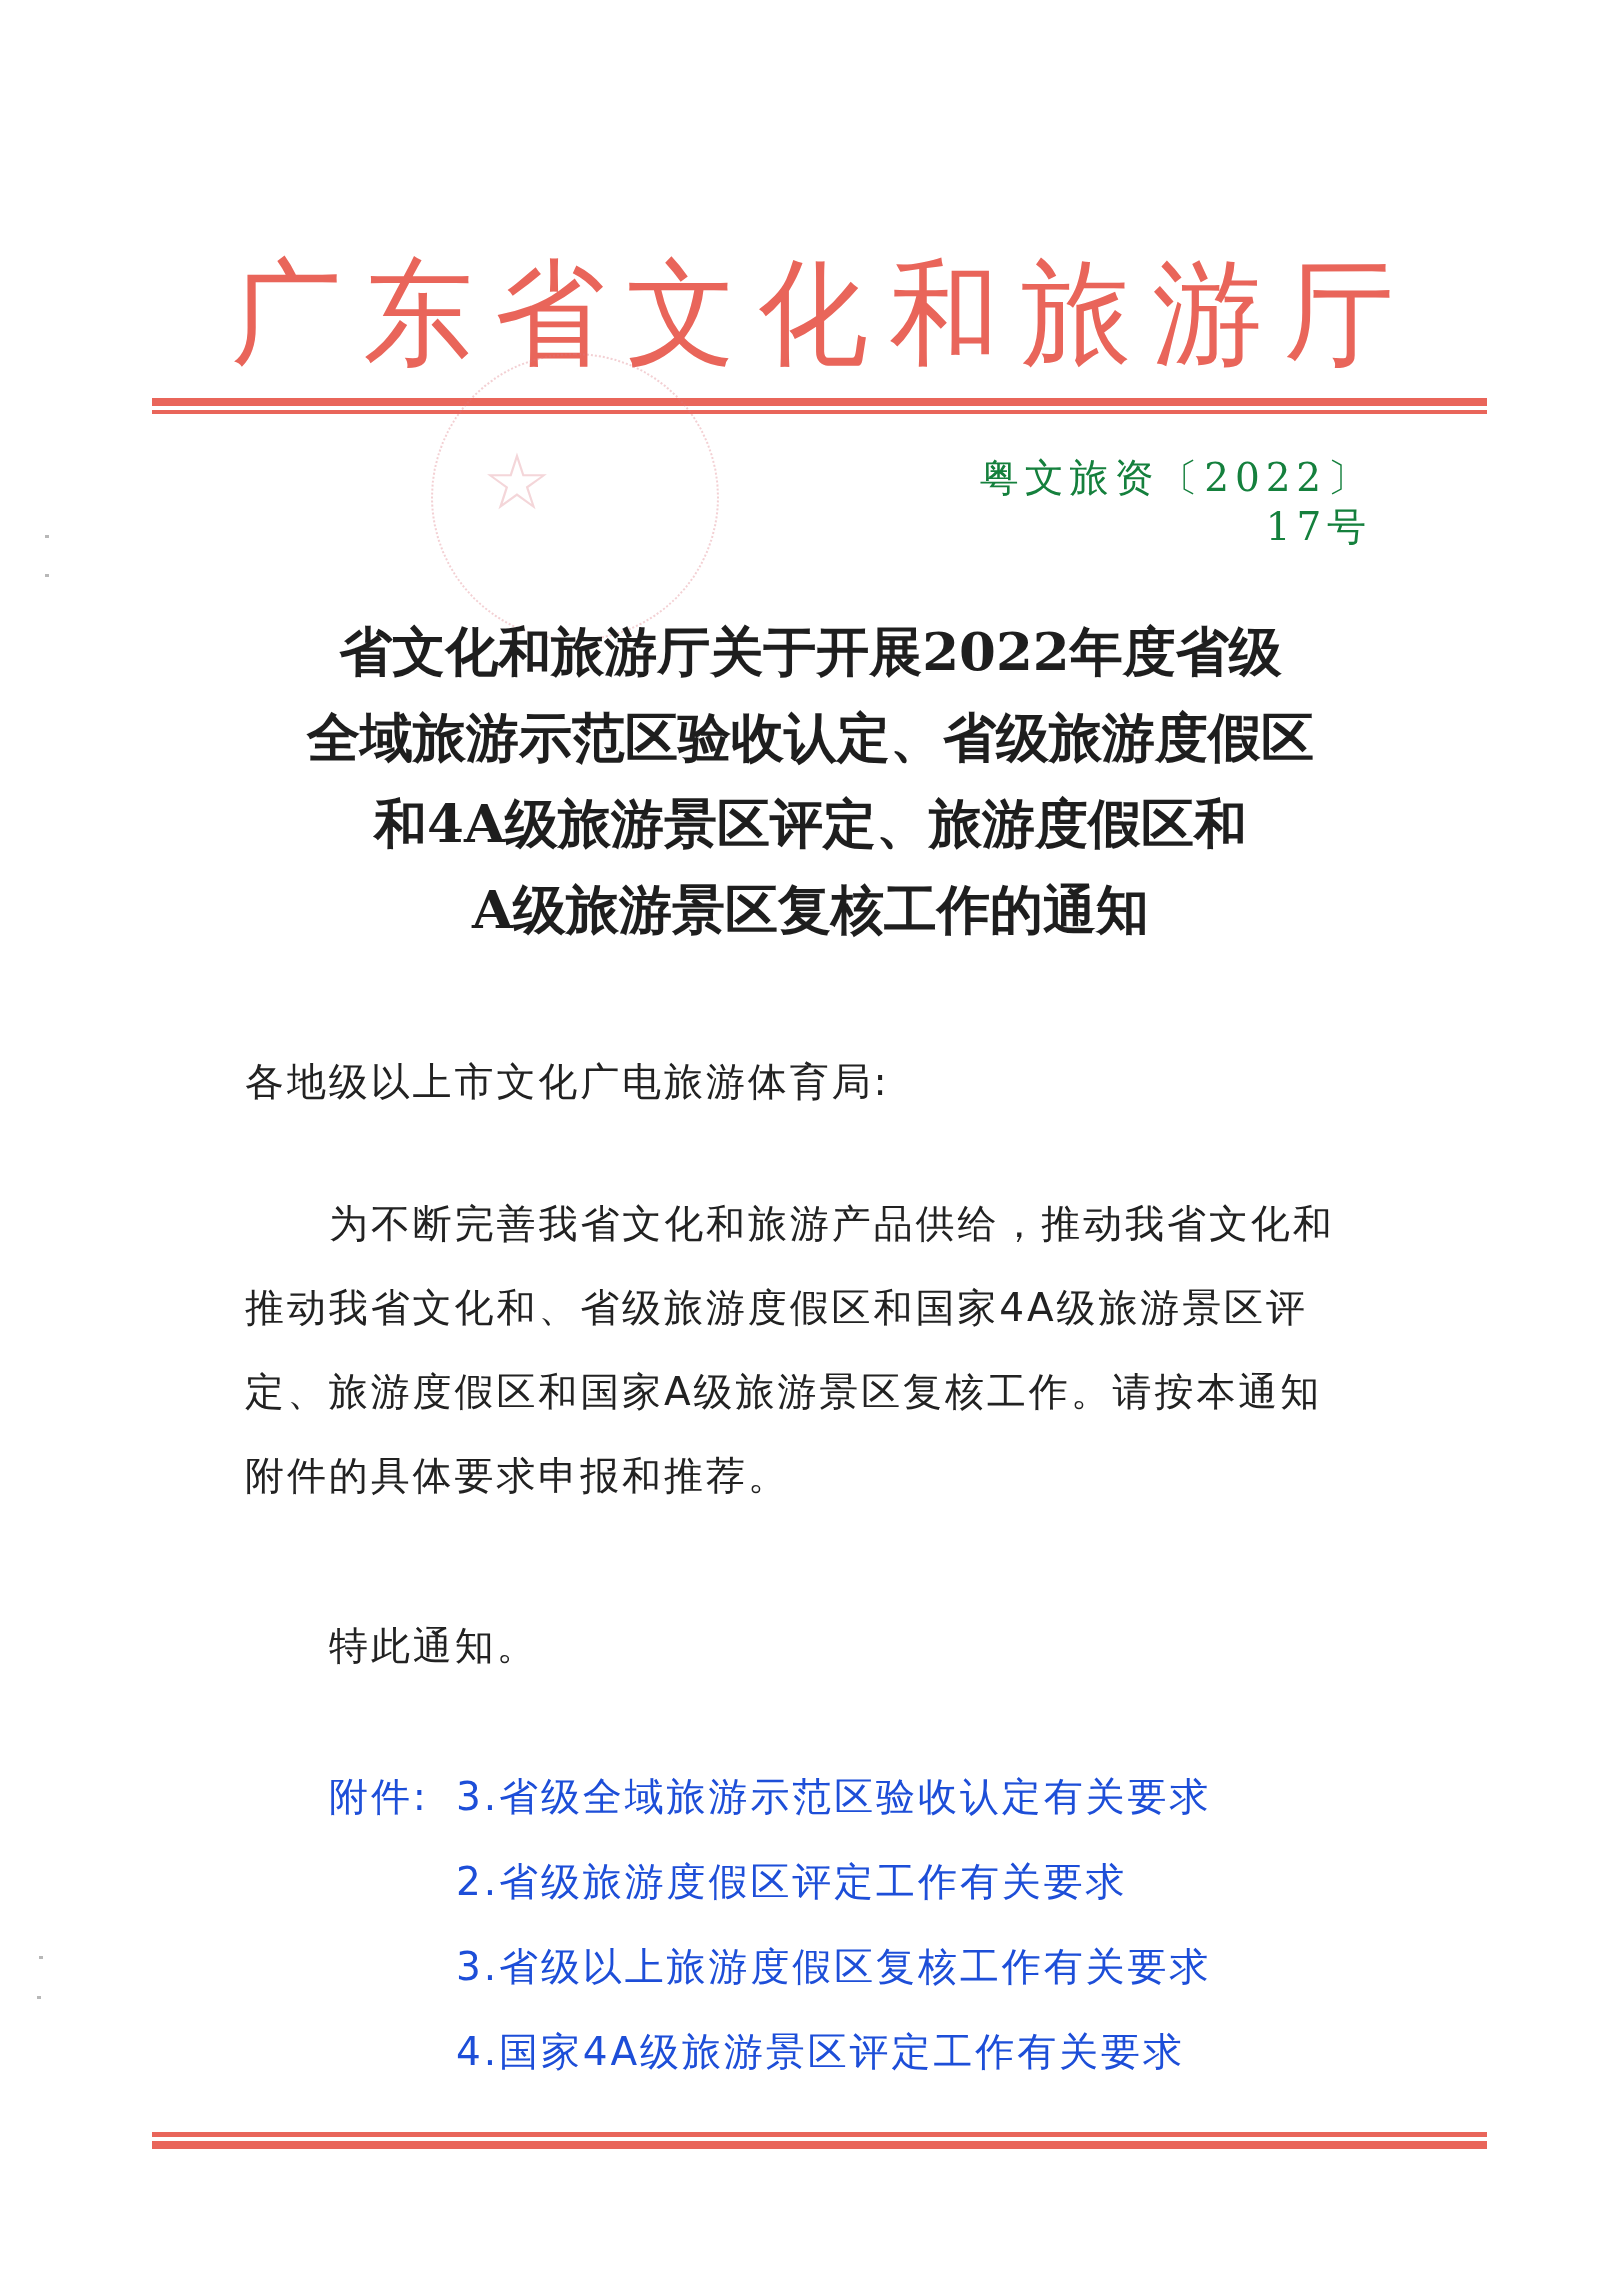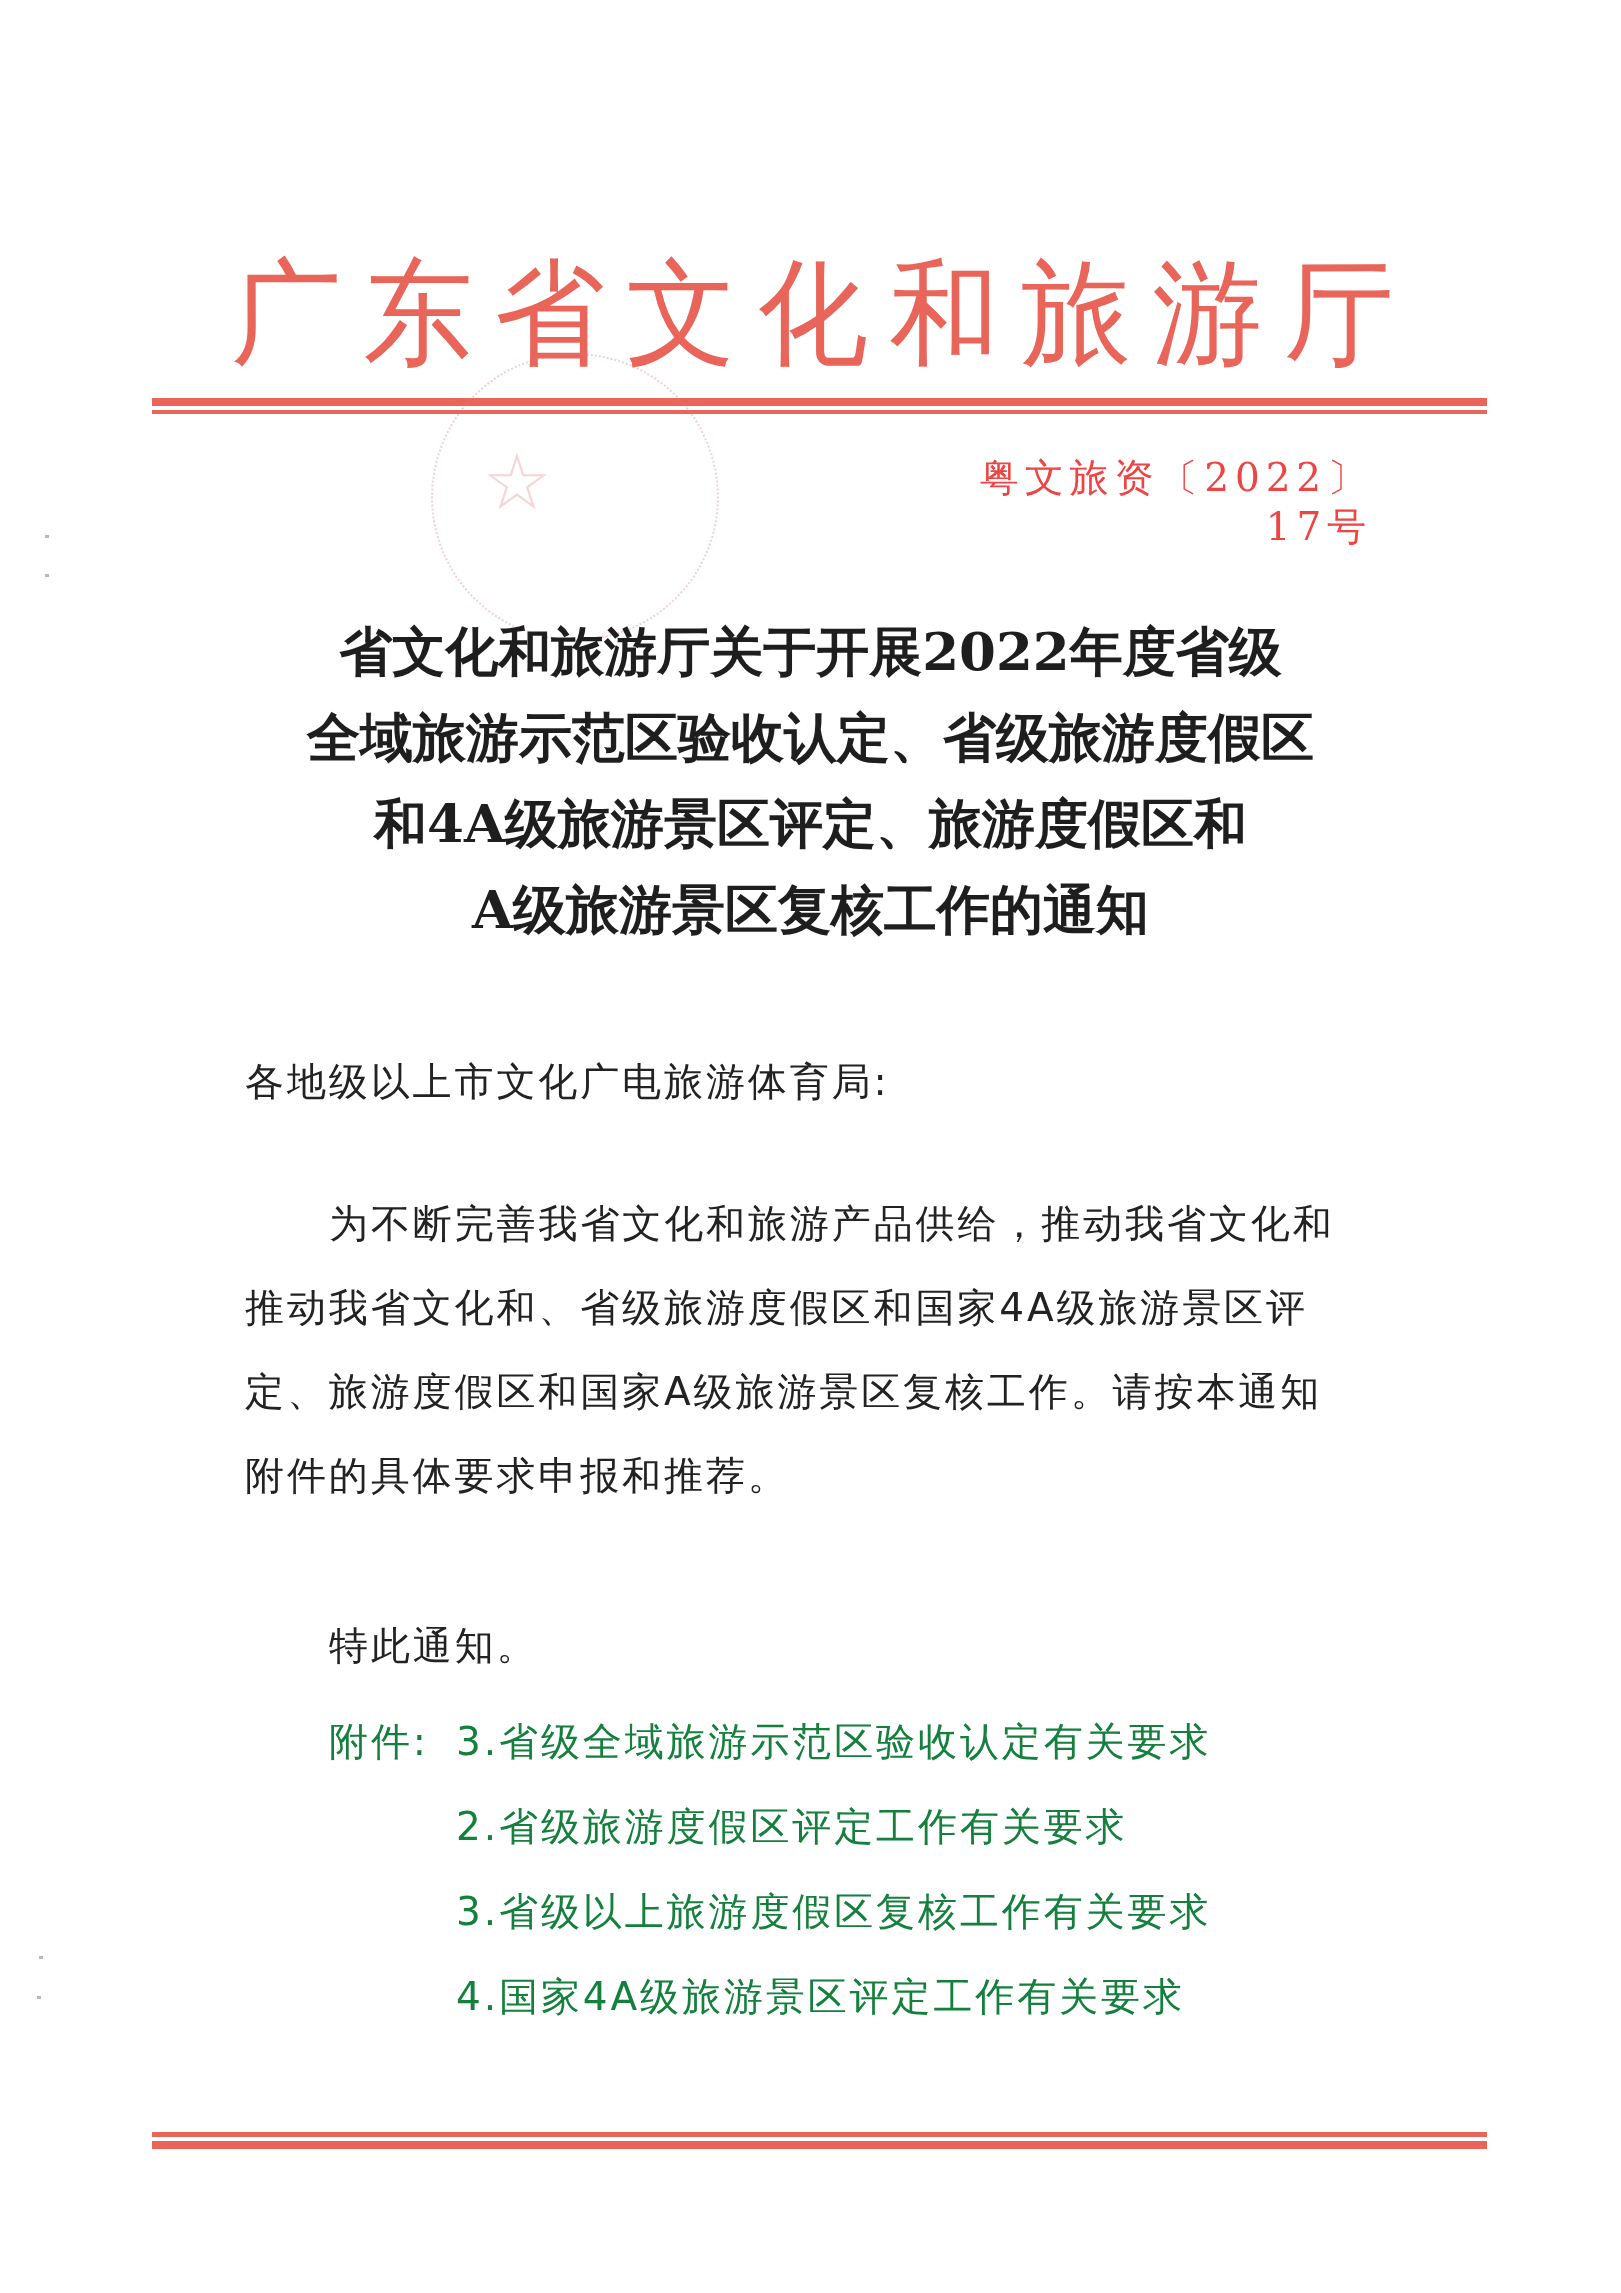--- a/index.html
+++ b/index.html
@@ -28,21 +28,21 @@
       position: absolute; left: 431px; top: 353px; width: 284px; height: 284px;
       border-radius: 50%; border: 2px dotted rgba(220, 120, 130, 0.35);
       pointer-events: none;
     }
     .stamp .star {
       position: absolute; left: 49px; top: 88px; font-size: 78px; color: rgba(220,120,130,0.3); line-height: 1;
     }
 
     .doc-number {
       position: absolute; left: 931px; top: 453px; width: 441px; text-align: right;
-      font-size: 39px; line-height: 49px; letter-spacing: 5.9px; color: #ef4444;
+      font-size: 39px; line-height: 49px; letter-spacing: 5.9px; color: #15803d;
       font-family: "DejaVu Serif", serif;
     }
 
     .title {
       position: absolute; left: 196px; top: 608px; width: 1229px; text-align: center;
       font-weight: bold; font-size: 53px; line-height: 86px; color: #1e1e1e;
       font-family: "DejaVu Serif", "Liberation Serif", serif;
     }
     .title div { white-space: nowrap; }
 
@@ -52,22 +52,22 @@
       font-family: "DejaVu Sans", sans-serif;
     }
     .line { white-space: nowrap; height: 84px; }
     .addressee { top: 1040px; }
     .para { top: 1182px; }
     .para .indent { padding-left: 84px; }
     .closing { top: 1604px; }
     .closing .indent { padding-left: 84px; }
 
     .attachments {
-      position: absolute; left: 329px; top: 1699px; width: 980px;
-      font-size: 39px; line-height: 85px; letter-spacing: 2.9px; color: #15803d;
+      position: absolute; left: 329px; top: 1754px; width: 980px;
+      font-size: 39px; line-height: 85px; letter-spacing: 2.9px; color: #1d4ed8;
       font-family: "DejaVu Sans", sans-serif;
     }
     .att-row { display: flex; white-space: nowrap; height: 85px; }
     .att-label { width: 127px; flex: none; }
     .att-spacer { width: 127px; flex: none; }
 
     .speck { position: absolute; width: 3.9px; height: 2.9px; background: #888; opacity: 0.6; }
   </style>
 </head>
 <body>

